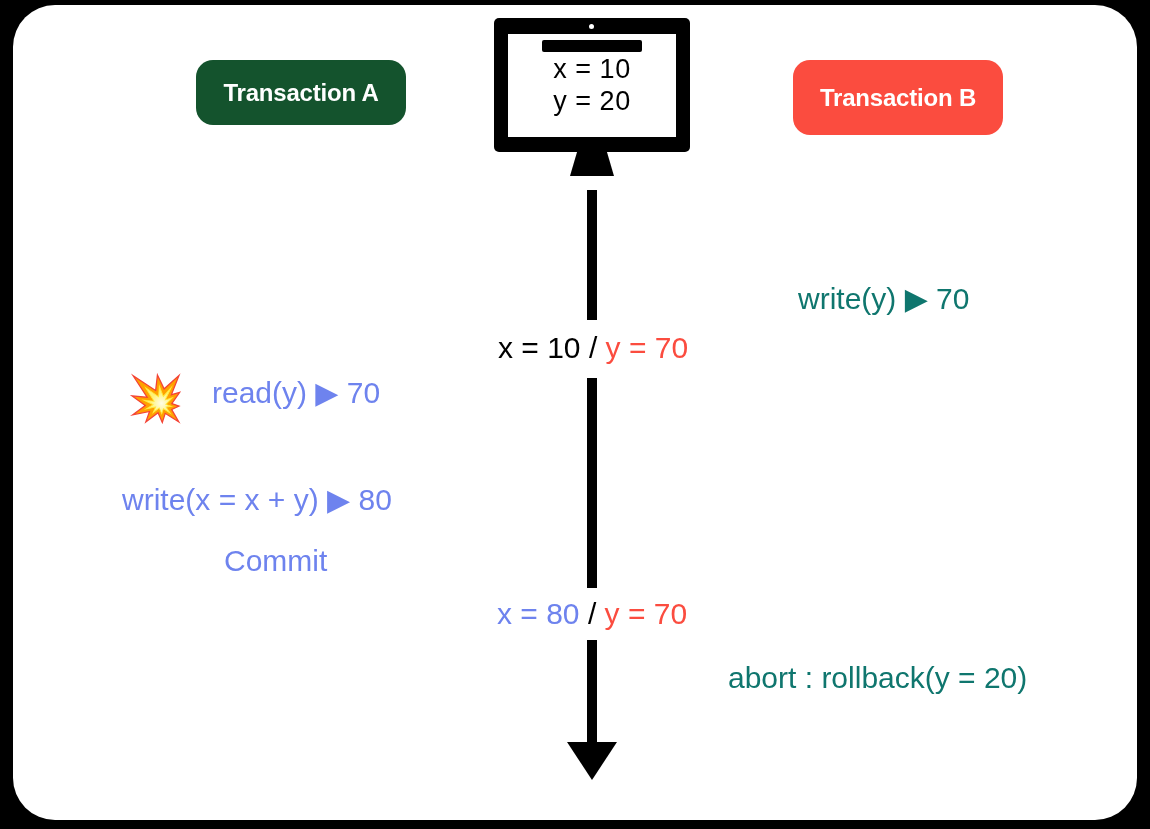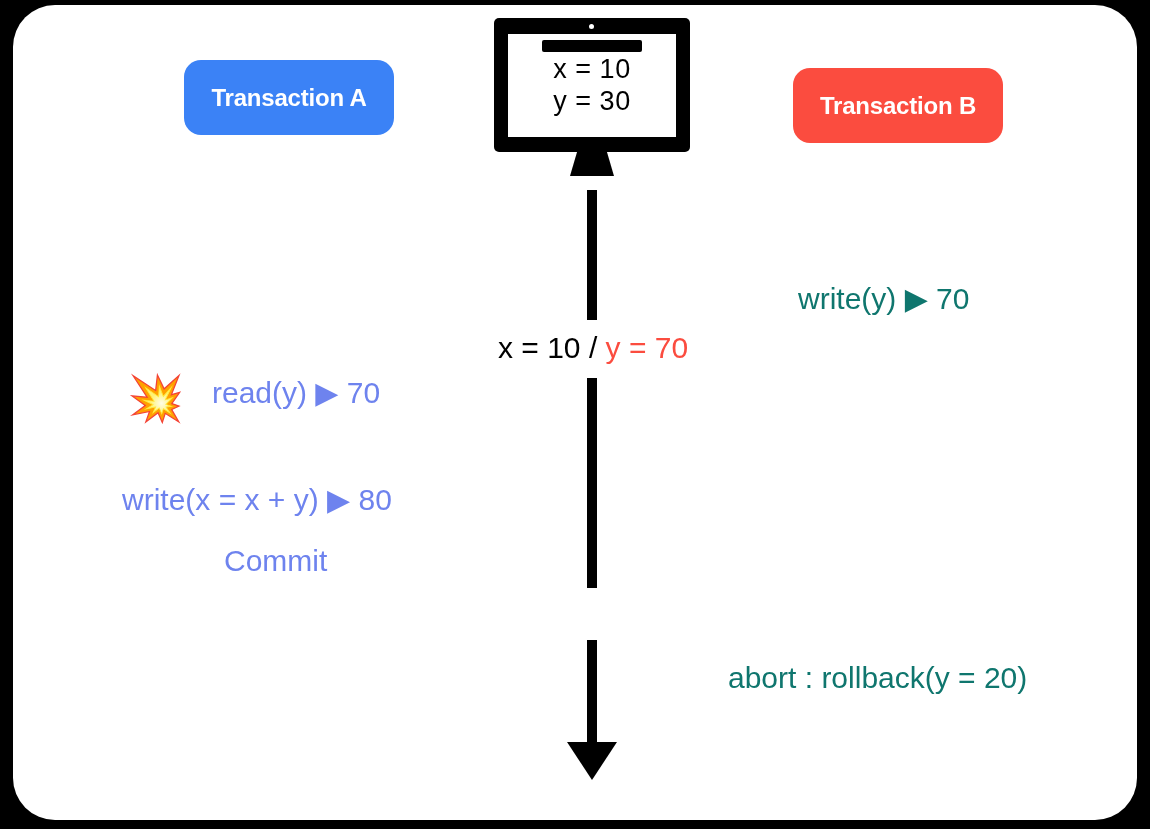--- a/index.html
+++ b/index.html
@@ -23,22 +23,22 @@
   .pill{
     position:absolute;
     display:flex;align-items:center;justify-content:center;
     border-radius:17px;
     color:#ffffff;
     font-size:24px;
     font-weight:bold;
     letter-spacing:-0.2px;
     white-space:nowrap;
   }
-  #pill-a{left:184px;top:60px;width:210px;height:75px;background:#3b82f6;}
-  #pill-b{left:793px;top:68px;width:210px;height:75px;background:#fb4c3f;}
+  #pill-a{left:196px;top:60px;width:210px;height:65px;background:#14532d;}
+  #pill-b{left:793px;top:60px;width:210px;height:75px;background:#fb4c3f;}
 
   
   .monitor{position:absolute;left:494px;top:18px;width:196px;height:170px;}
   .mon-body{
     position:absolute;left:0;top:0;width:196px;height:134px;
     background:#000000;border-radius:5px;
   }
   .mon-dot{
     position:absolute;left:95px;top:6px;width:5px;height:5px;
     background:#ffffff;border-radius:50%;
@@ -114,21 +114,21 @@
 
   <div class="pill" id="pill-a">Transaction A</div>
 
   <div class="pill" id="pill-b">Transaction B</div>
 
   <div class="monitor">
     <div class="mon-body">
       <div class="mon-dot"></div>
       <div class="mon-screen">
         <span>x = 10</span>
-        <span>y = 30</span>
+        <span>y = 20</span>
       </div>
     </div>
     <div class="mon-neck"></div>
     <div class="mon-foot"></div>
   </div>
 
   <div class="tl-seg" id="tl-1"></div>
   <div class="tl-seg" id="tl-2"></div>
   <div class="tl-seg" id="tl-3"></div>
   <div class="tl-head"></div>
@@ -143,13 +143,16 @@
   <div class="op op-a" id="op-commit">Commit</div>
 
   <div class="op op-b" id="op-write-y">write(y) ▶ 70</div>
 
   <div class="op op-b" id="op-abort">abort : rollback(y  = 20)</div>
 
   <div class="state" id="state-1">
     <span style="color: rgb(0, 0, 0);">x = 10</span><span style="color: rgb(0, 0, 0);"> / </span><span style="color: rgb(251, 76, 63);">y = 70</span>
   </div>
 
+  <div class="state" id="state-2">
+    <span style="color: rgb(110, 131, 238);">x = 80</span><span style="color: rgb(0, 0, 0);"> / </span><span style="color: rgb(251, 76, 63);">y = 70</span>
+  </div>
 </div>
 
 </body></html>

